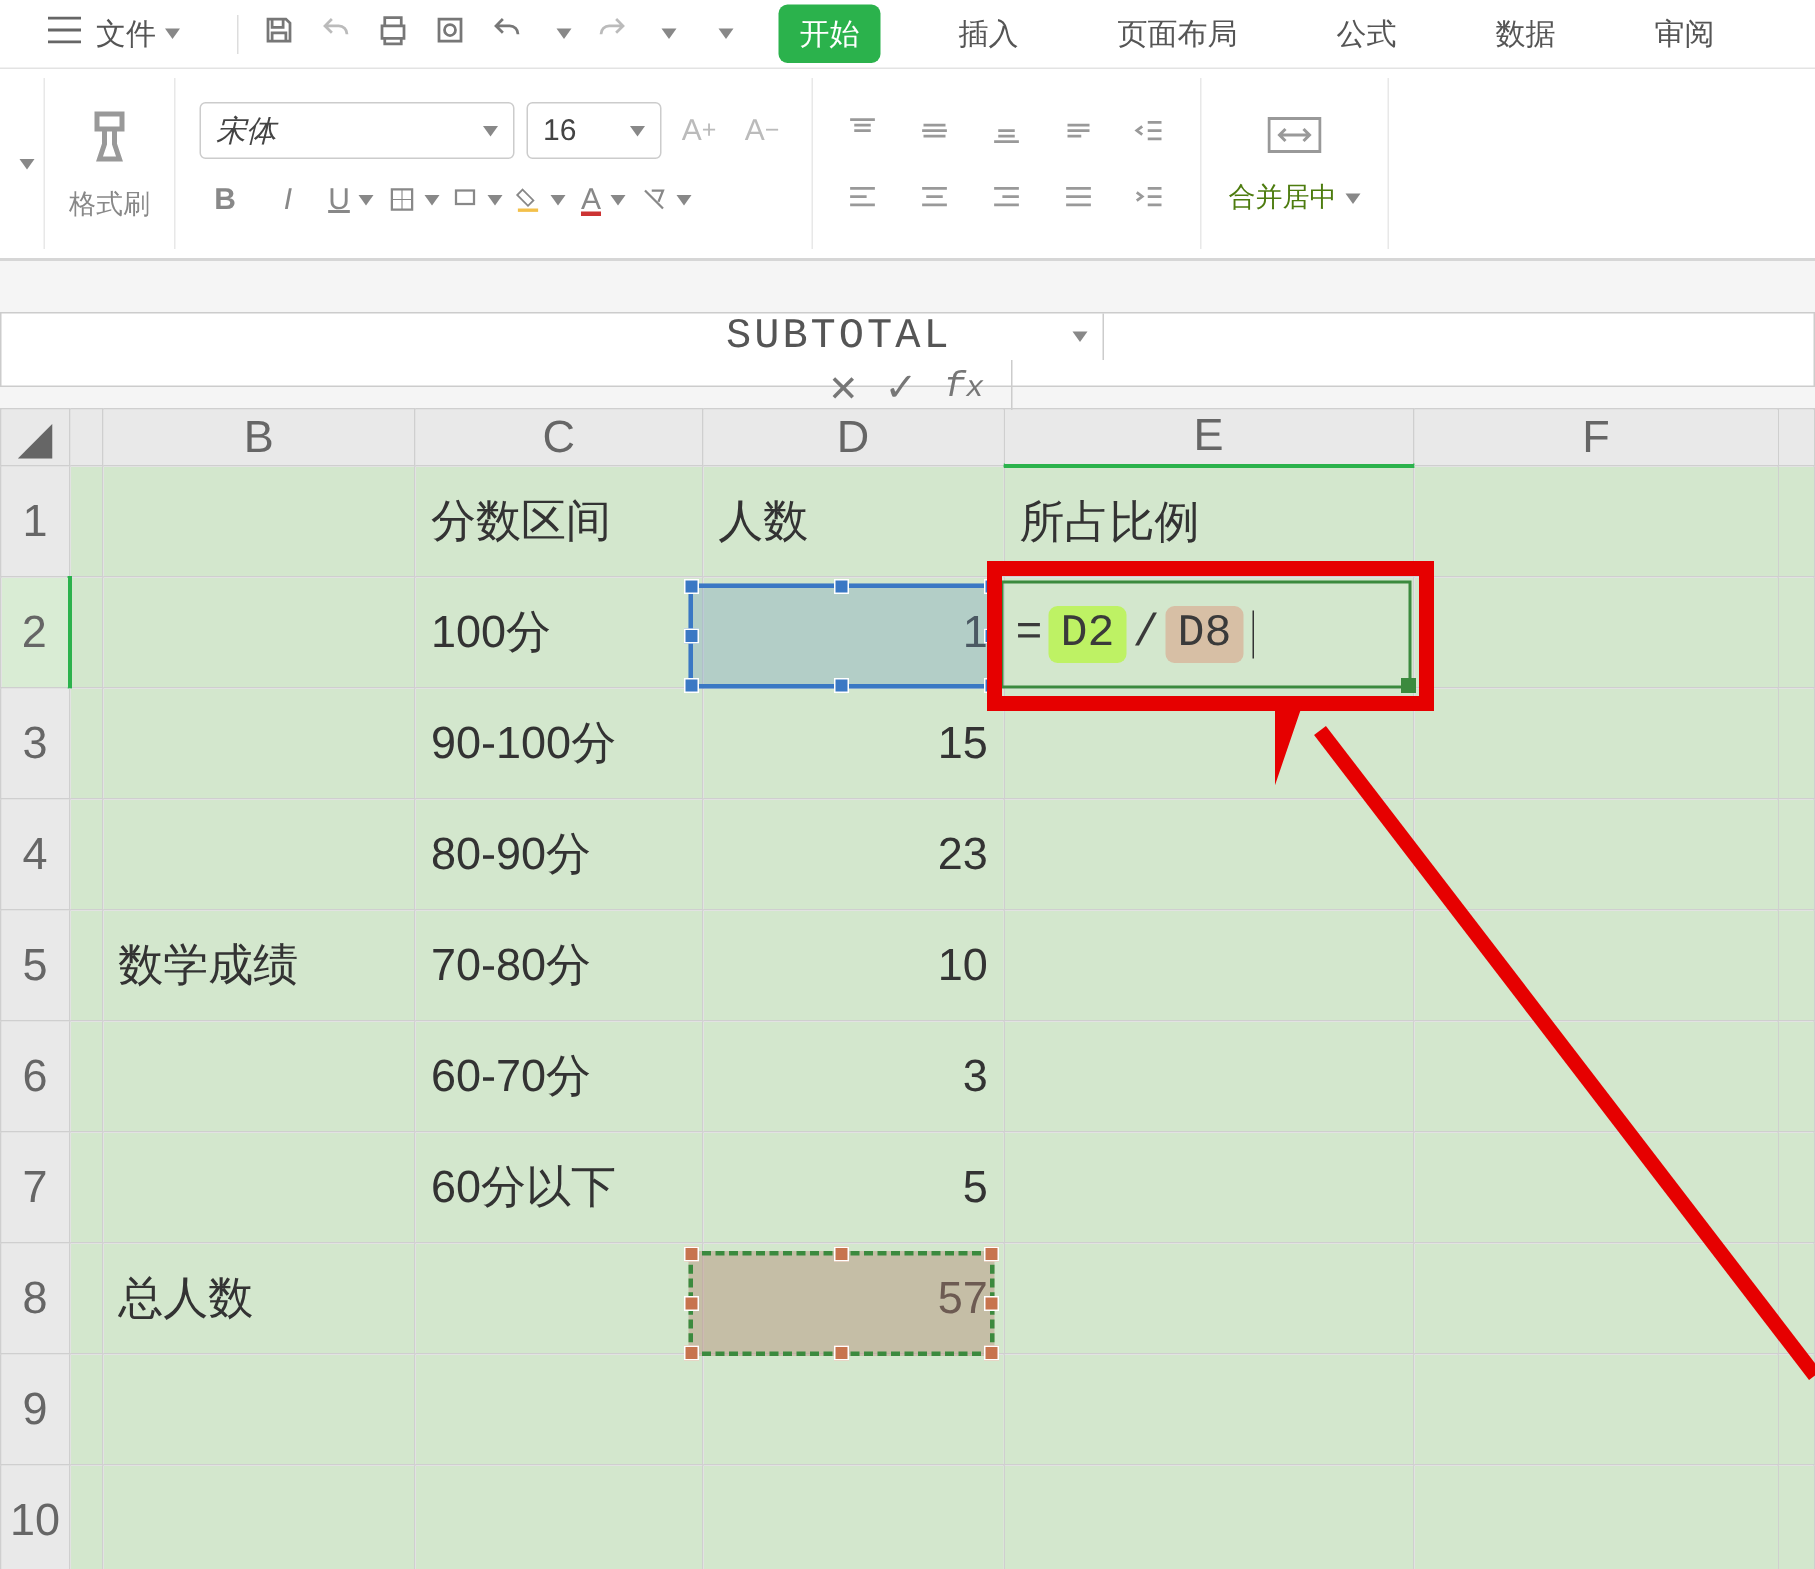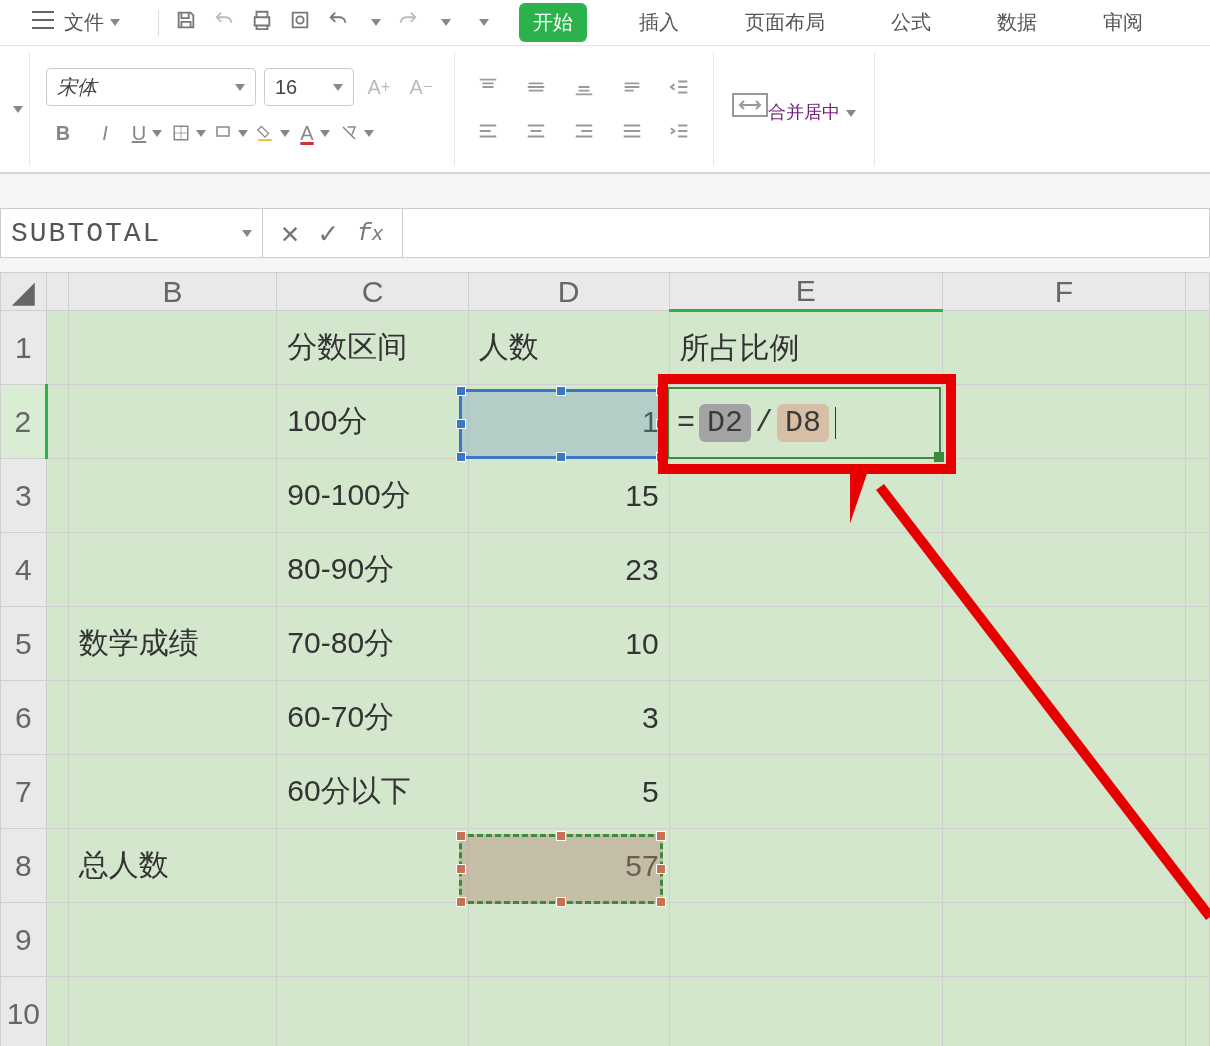--- a/index.html
+++ b/index.html
@@ -52,31 +52,32 @@
     display:flex; align-items:center; padding:0 10px; font-size:20px; color:#444;
     background:#fff;
   }
   .select.small{ width:90px;}
   .select.font{ width:210px;font-style:italic;}
   .ibtn { width:34px;height:34px; border-radius:4px; display:flex;align-items:center;justify-content:center;
           color:#888; font-size:20px;}
   .ibtn svg{width:22px;height:22px;}
   .aligngroup{display:flex;flex-direction:column;gap:10px;justify-content:center;padding:0 16px;border-right:1px solid #e8e8e8;}
   .alignrow{display:flex;gap:14px;}
-  .vgroup{display:flex;flex-direction:row;align-items:center;justify-content:center;padding:0 18px;color:#701a75;}
+  .vgroup{display:flex;flex-direction:column;align-items:center;justify-content:center;padding:0 18px;color:#4d7c0f;}
   .vgroup .vic{font-size:32px;}
   .vgroup .vlab{font-size:18px;margin-top:6px;}
   
   .fxbar {
     margin-top:34px;
     height:50px;
     background:#fff;
     border:1px solid #ccc;
     display:flex; align-items:center;
     font-size:26px;
+    flex-direction:column;
   }
   .namebox{
     width:262px; height:100%; border-right:1px solid #ccc;
     display:flex;align-items:center;justify-content:space-between;
     padding:0 10px; font-family:"Courier New",monospace; font-size:28px; color:#555;
     letter-spacing:2px;
   }
   .fxbtns{display:flex;align-items:center;gap:20px;padding:0 18px;border-right:1px solid #ccc;height:100%;
           font-family:"Courier New",monospace;color:#777;font-size:30px;}
   .fxbtns .fx{font-style:italic;font-size:24px;}
@@ -121,21 +122,21 @@
   }
   .hd8{position:absolute;width:10px;height:10px;background:#c7744e;border:1px solid #fff;}
   
   .red-box{position:absolute;border:10px solid #e60000;pointer-events:none;}
   .e2-inner{
     position:absolute;border:2px solid #3b8a3e;pointer-events:none;
     display:flex;align-items:center;padding-left:8px;
     font-family:"Courier New",monospace;font-size:30px;color:#3a3a3a;
   }
   .e2-inner .tok{padding:2px 8px;border-radius:6px;margin:0 4px;}
-  .tok.d2{background:#a3a3a3;}
+  .tok.d2{background:#bef264;}
   .tok.d8{background:#d7bfa5;}
   .fillhandle{position:absolute;right:-5px;bottom:-5px;width:10px;height:10px;background:#3b8a3e;}
   
   .arrow{position:absolute;pointer-events:none;}
   .caret{display:inline-block;width:0;height:0;border-left:5px solid transparent;border-right:5px solid transparent;border-top:7px solid #888;margin-left:6px;vertical-align:middle;}
 </style>
 </head>
 <body>
 
 <div class="menubar">
@@ -191,20 +192,28 @@
     <div class="tab">页面布局</div>
     <div class="tab">公式</div>
     <div class="tab">数据</div>
     <div class="tab">审阅</div>
   </div>
 </div>
 
 <div class="ribbon">
   <div class="rgroup" style="width:30px;padding:0 4px;">
     <span class="caret"></span>
+  </div>
+  <div class="rgroup">
+    <span class="big-icon">
+      <svg width="40" height="40" viewBox="0 0 24 24">
+          <path fill="none" stroke="#999" stroke-width="2" d="M7 3h10v6H7zM10 9v6l-2 6h8l-2-6V9"></path>
+        </svg>
+    </span>
+    <span class="label">格式刷</span>
   </div>
   <div class="fontgroup">
     <div class="fontrow">
       <div class="select font">
         <span>宋体</span>
         <span class="caret" style="margin-left:auto"></span>
       </div>
       <div class="select small">
         <span>16</span>
         <span class="caret" style="margin-left:auto"></span>

